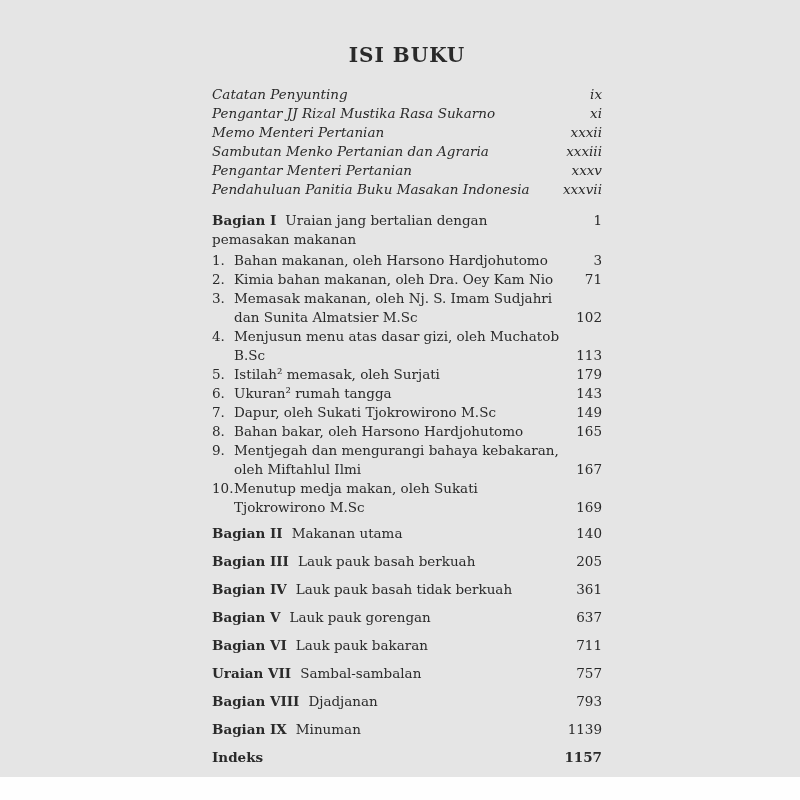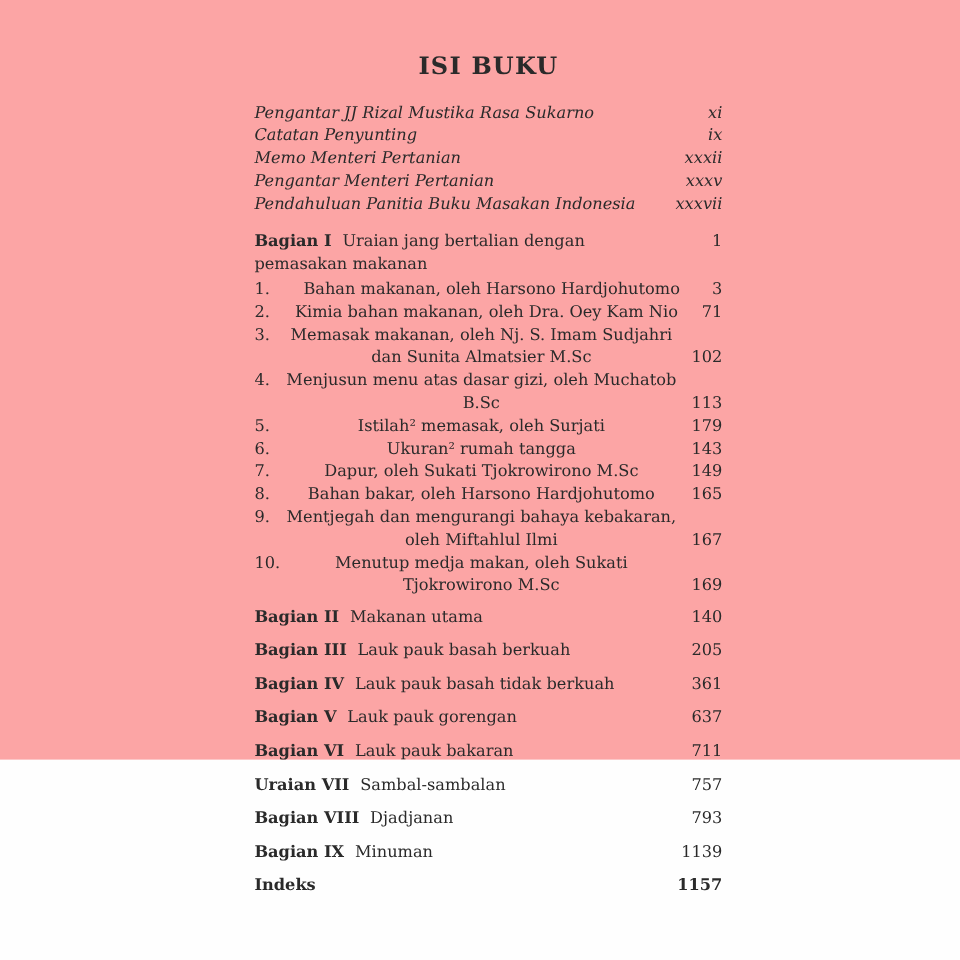--- a/index.html
+++ b/index.html
@@ -2,21 +2,21 @@
 <html><head>
 <meta charset="utf-8">
 <style>
   * { margin:0; padding:0; box-sizing:border-box; }
   html,body { width:800px; height:800px; }
   body {
     background:#fefefe;
     color:#2a2a2a;
     font-family:"DejaVu Serif","Liberation Serif",serif;
   }
-  .page { position:relative; width:800px; height:633px; background:#fca5a5; }
+  .page { position:relative; width:800px; height:777px; background:#e5e5e5; }
   .toc { position:absolute; left:212px; top:44px; width:390px; }
 
   .title {
     font-size:20px; font-weight:bold; letter-spacing:1px;
     text-align:center; line-height:22px; margin:0 0 19px 0;
   }
 
   .row { display:flex; font-size:13.5px; line-height:19px; }
 
   
@@ -25,50 +25,54 @@
 
   
   .part { margin-top:9px; }
   .part .head { flex:1; padding-right:8px; }
   .part .label { font-weight:bold; margin-right:9px; }
   .part-one { margin-top:12px;gap:48px; }
 
   
   .items { margin-top:2px; }
   .item .num { flex:0 0 22px; }
-  .item .txt { flex:1; padding-right:8px;text-align:center; }
+  .item .txt { flex:1; padding-right:8px; }
   .item .txt .ln { display:block; }
   .item .pg { align-self:flex-end; }
 
   .pg { text-align:right; white-space:nowrap; }
 
   
   .index-row { margin-top:9px;font-weight:bold; }
   .index-row .label { flex:1; padding-right:8px; }
 </style>
 </head>
 <body style="color: rgb(42, 42, 42); background: rgb(254, 254, 254);">
 
 <div class="page">
   <div class="toc">
 
     <h1 class="title">ISI BUKU</h1>
 
     <div>
       <div class="row fm">
+        <span class="label">Catatan Penyunting</span>
+        <span class="pg">ix</span>
+      </div>
+      <div class="row fm">
         <span class="label">Pengantar JJ Rizal Mustika Rasa Sukarno</span>
         <span class="pg">xi</span>
       </div>
       <div class="row fm">
-        <span class="label">Catatan Penyunting</span>
-        <span class="pg">ix</span>
-      </div>
-      <div class="row fm">
         <span class="label">Memo Menteri Pertanian</span>
         <span class="pg">xxxii</span>
+      </div>
+      <div class="row fm">
+        <span class="label">Sambutan Menko Pertanian dan Agraria</span>
+        <span class="pg">xxxiii</span>
       </div>
       <div class="row fm">
         <span class="label">Pengantar Menteri Pertanian</span>
         <span class="pg">xxxv</span>
       </div>
       <div class="row fm">
         <span class="label">Pendahuluan Panitia Buku Masakan Indonesia</span>
         <span class="pg">xxxvii</span>
       </div>
     </div>

